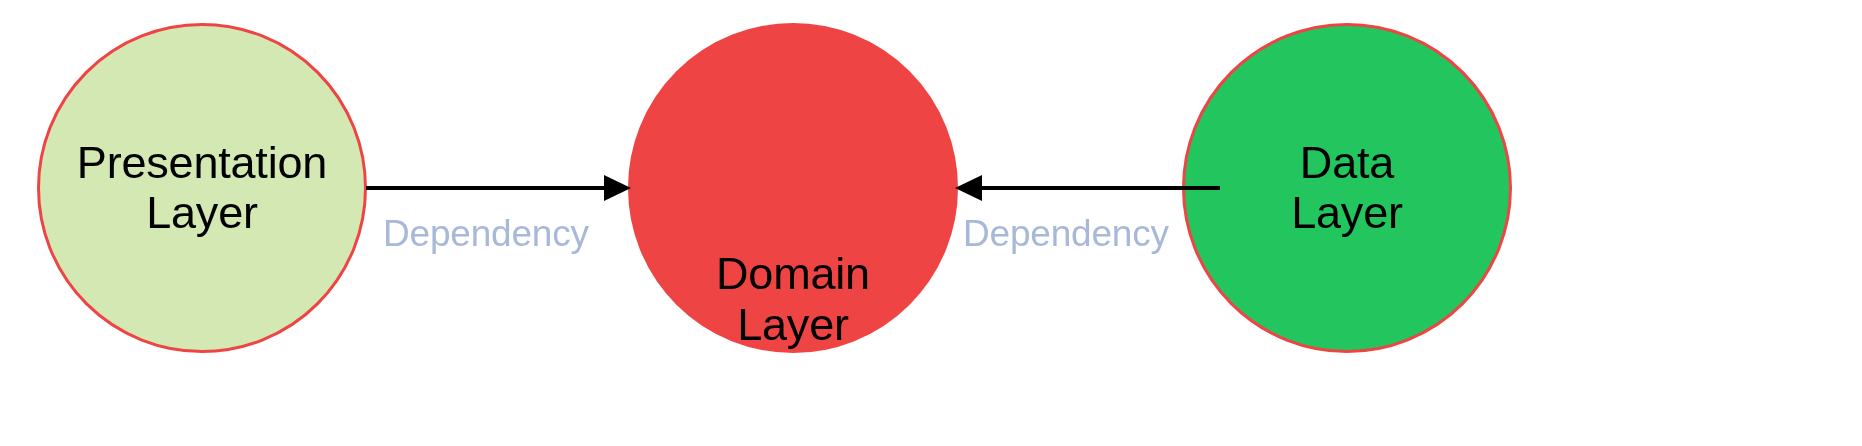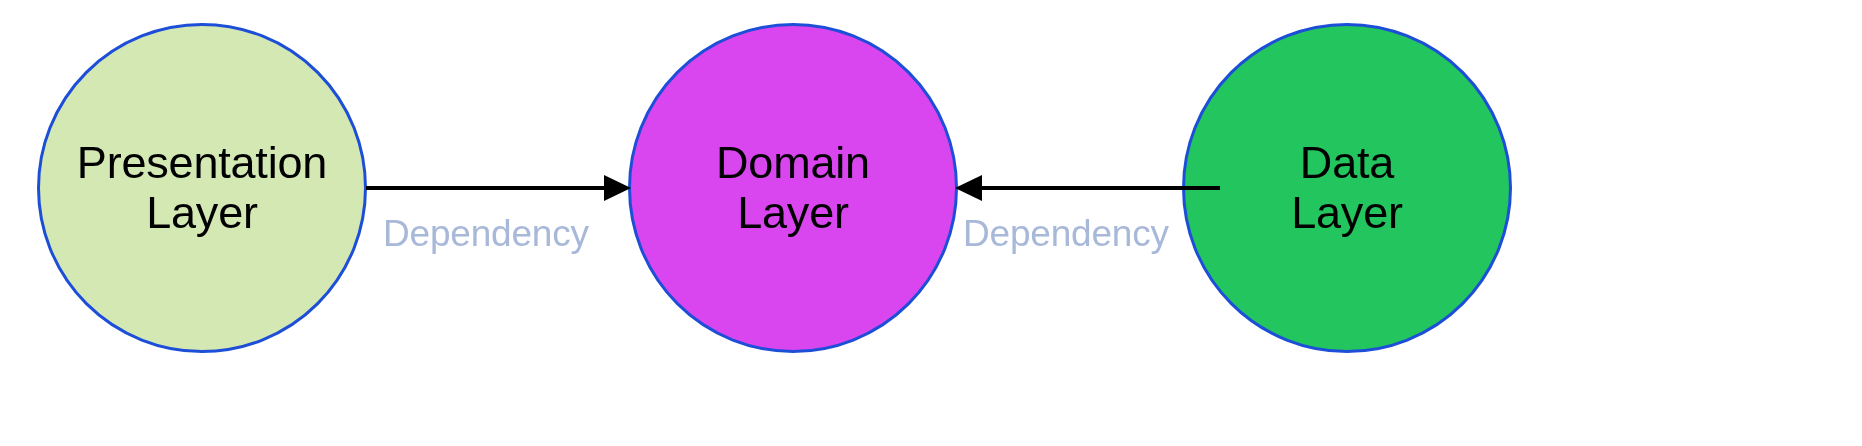--- a/index.html
+++ b/index.html
@@ -11,21 +11,21 @@
     position: relative;
     width: 1862px;
     height: 446px;
     background: #ffffff;
     overflow: hidden;
     font-family: "Liberation Sans", "DejaVu Sans", sans-serif;
   }
   .node {
     position: absolute;
     border-radius: 50%;
-    border: 3px solid #1d4ed8;
+    border: 3px solid #ef4444;
     box-sizing: border-box;
     display: flex;
     flex-direction: row;
     align-items: center;
     justify-content: center;
     text-align: center;
     color: #000000;
   }
   .node .title {
     font-size: 45px;
@@ -73,21 +73,21 @@
 </head>
 <body>
 
 <div id="canvas">
 
   <div class="node" style="left:37px; top:23px; width:330px; height:330px; background:#d4e8b4;">
     <div class="title">Presentation
 Layer</div>
   </div>
 
-  <div class="node" style="left:628px; top:23px; width:330px; height:330px; background:#d946ef;">
+  <div class="node" style="left:628px; top:23px; width:330px; height:330px; background:#ef4444;align-items:flex-end;">
     <div class="title">Domain
 Layer</div>
   </div>
 
   <div class="node" style="left:1182px; top:23px; width:330px; height:330px; background:#22c55e;">
     <div class="title">Data
 Layer</div>
   </div>
 
   <div class="edge" style="left:366px; top:186px; width:250px;"></div>

